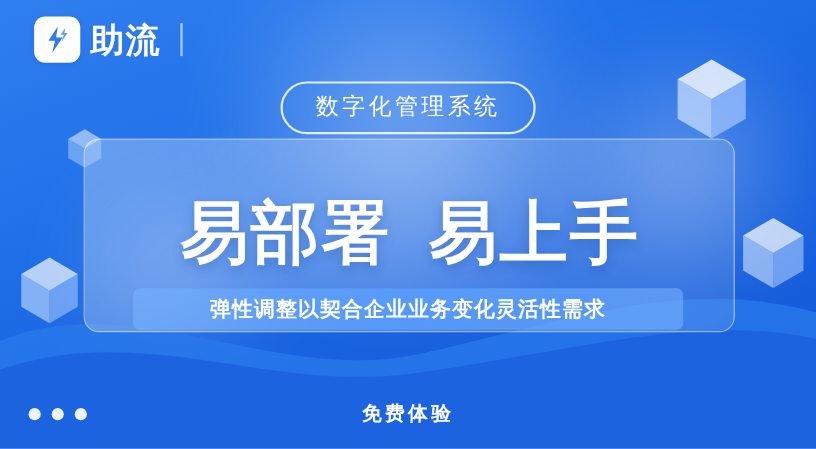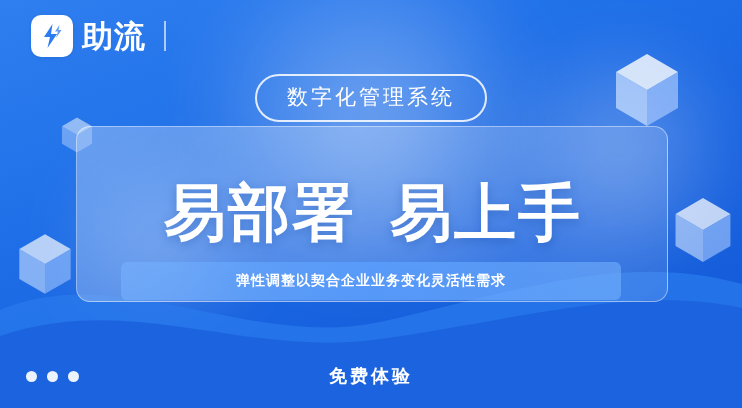--- a/index.html
+++ b/index.html
@@ -155,21 +155,21 @@
     height: 38px;
     border-radius: 6px;
     background: linear-gradient(90deg, rgba(120,180,255,0.55), rgba(90,160,255,0.75), rgba(120,180,255,0.55));
     display: flex;
     align-items: center;
     justify-content: center;
     z-index: 6;
   }
   .subbar-text {
     color: #ffffff;
-    font-size: 14px;
+    font-size: 19px;
     font-weight: bold;
     letter-spacing: 1px;
     white-space: nowrap;
   }
 
   .cta {
     position: absolute;
     left: 0;
     right: 0;
     bottom: 20px;

